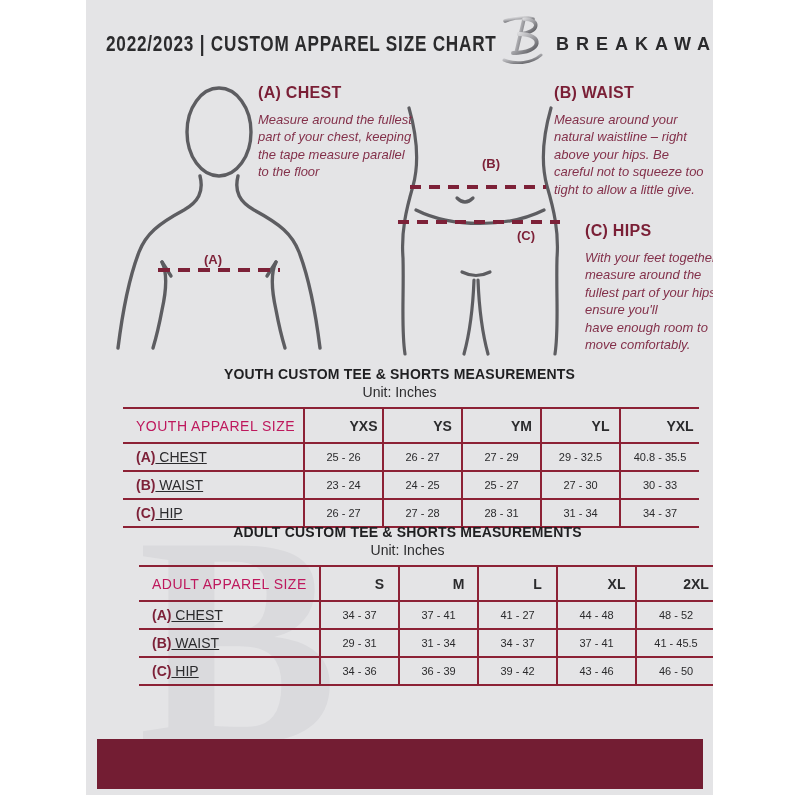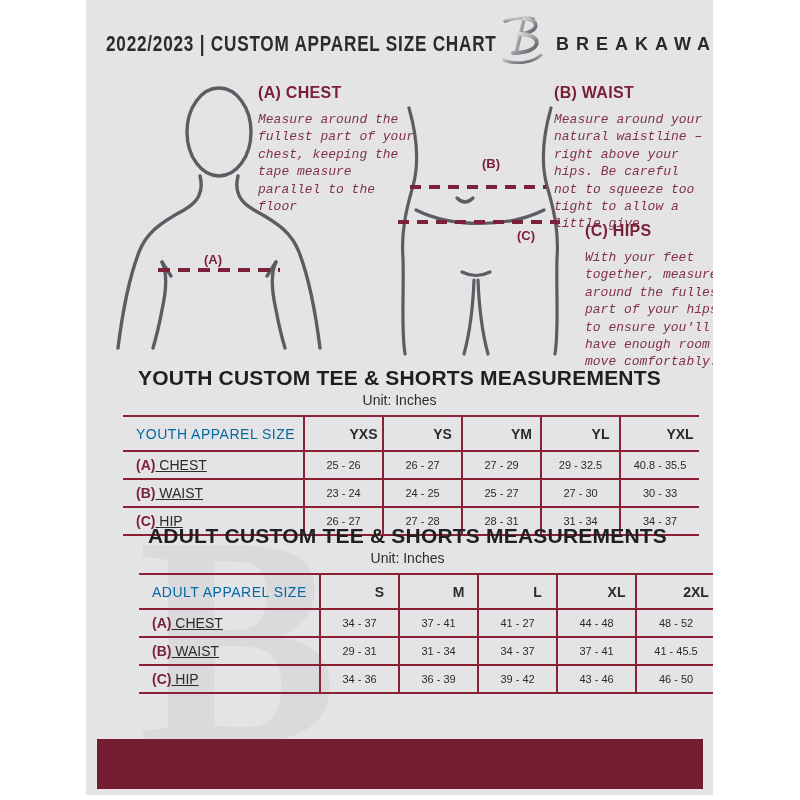--- a/index.html
+++ b/index.html
@@ -32,50 +32,49 @@
 
   
   .instr{position:absolute;color:#7d2138;}
   .instr h3{
     margin:0 0 9px 0;font-size:16px;font-weight:bold;color:#7a1f36;
     letter-spacing:0.3px;font-style:normal;
   }
   .instr p{
     margin:0;font-size:13px;font-style:italic;line-height:1.34;color:#83304a;
     white-space:pre-line;
-    font-family:Liberation Mono, monospace;
   }
   .instr-a{left:172px;top:84px;width:158px;}
   .instr-b{left:468px;top:84px;width:152px;}
   .instr-c{left:491px;top:222px;width:152px;margin-left:8px;}
   .fig-torso{position:absolute;left:28px;top:80px;}
   .fig-hips{position:absolute;left:306px;top:106px;}
 
   
   .tbl-block{position:absolute;left:0;right:0;}
   .youth-block{top:366px;}
   .adult-block{top:524px;margin-left:16px;}
-  .tbl-title{text-align:center;font-size:21px;font-weight:bold;color:#1f1f21;letter-spacing:0.2px;}
+  .tbl-title{text-align:center;font-size:14px;font-weight:bold;color:#1f1f21;letter-spacing:0.2px;}
   .tbl-unit{text-align:center;font-size:14px;color:#2b2b2d;margin-top:2px;}
   table.size-table{
     border-collapse:collapse;table-layout:fixed;width:576px;margin:7px 0 0 37px;
     background:transparent;
   }
   .size-table col.c-label{width:181px;}
   .size-table col.c-data{width:79px;}
   .size-table th,.size-table td{
     border-top:2px solid #8c2135;border-bottom:2px solid #8c2135;
     padding:0;color:#2b2b2d;background:transparent;
   }
   .size-table th{height:33px;font-size:14px;font-weight:bold;text-align:center;padding-left:40px;}
   .size-table td{height:26px;font-size:11px;text-align:center;}
   .size-table th+th,.size-table td+td{border-left:2px solid #8c2135;}
   .size-table th.h-label{
     font-weight:normal;text-align:left;padding-left:13px;
-    letter-spacing:0.5px;color:#0369a1;
+    letter-spacing:0.5px;color:#be185d;
   }
   .size-table td.r-label{text-align:left;padding-left:13px;font-size:14px;}
   .size-table td.r-label .pref{font-weight:bold;color:#7d2138;}
   .size-table td.r-label .nm{color:#2b2b2d;text-decoration:underline;}
 
   .footer-bar{
     position:absolute;left:11px;top:739px;width:606px;height:50px;
     background:#731d33;
   }
 </style>

